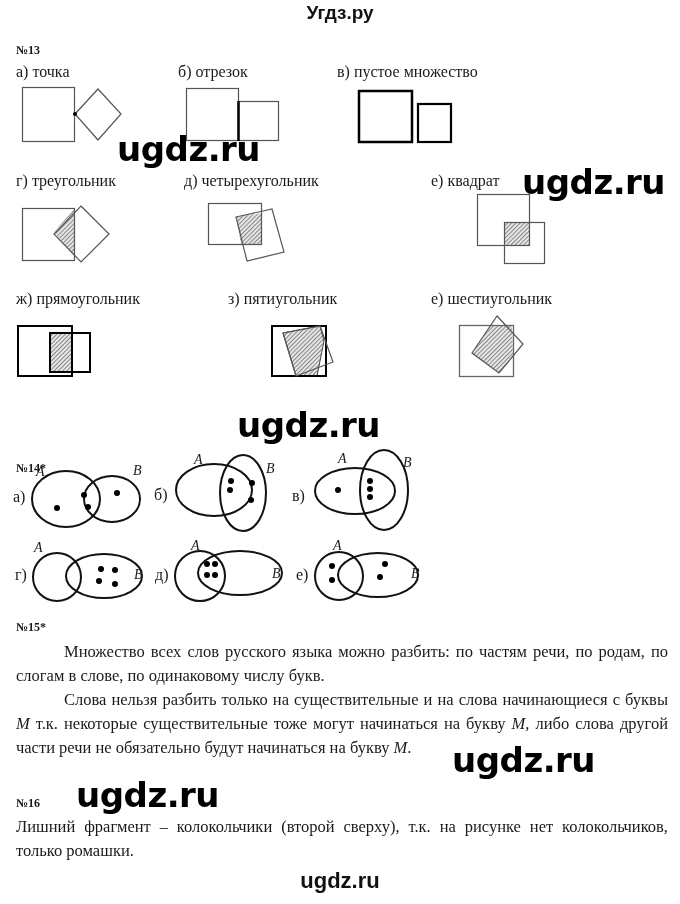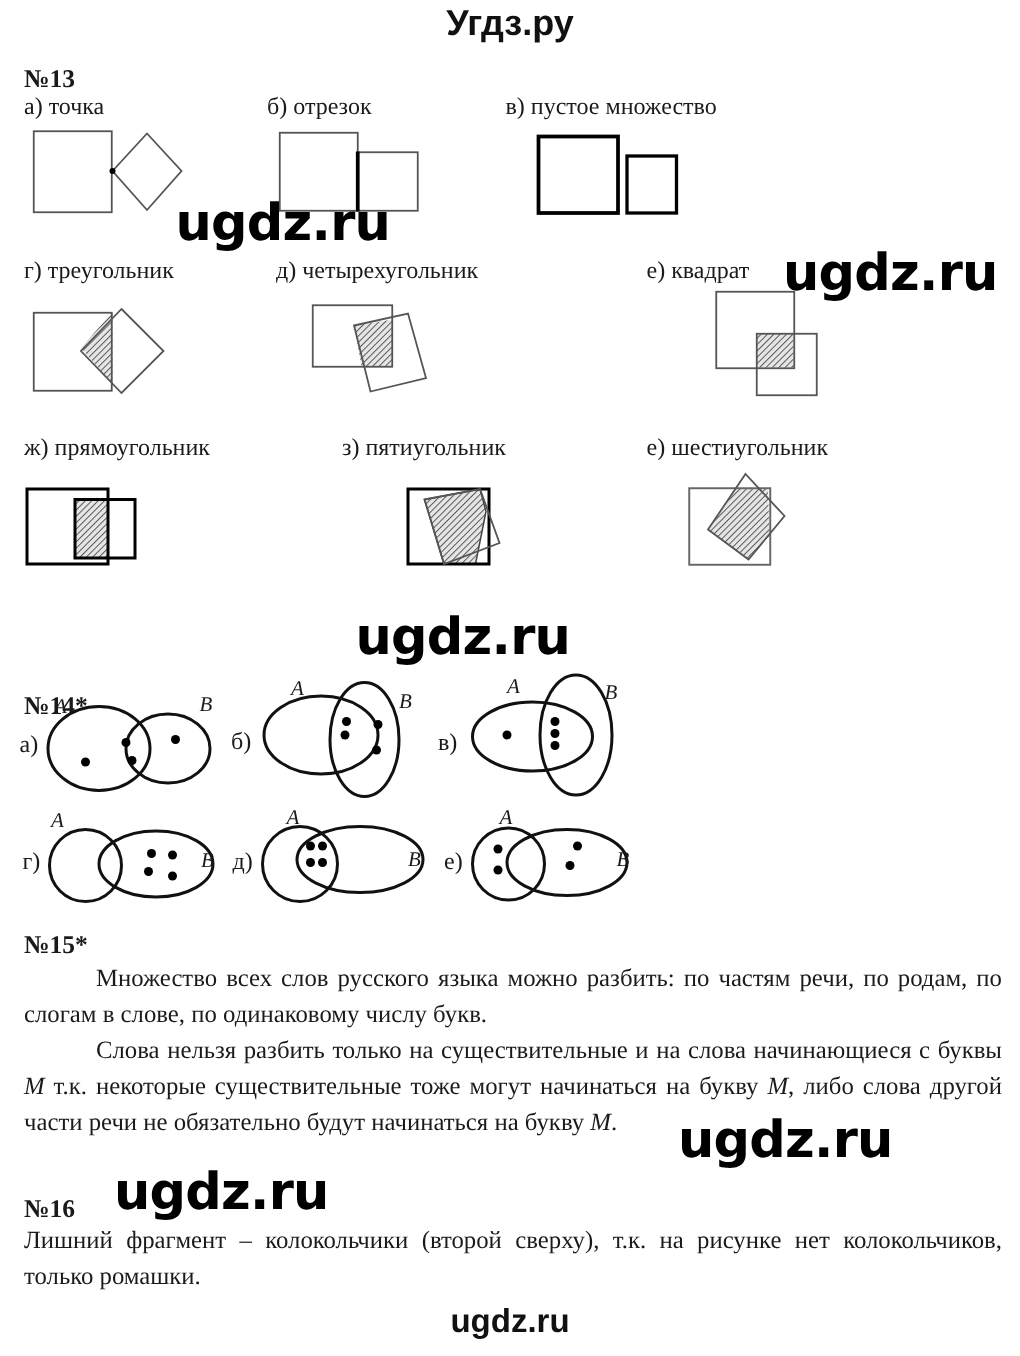--- a/index.html
+++ b/index.html
@@ -1,19 +1,19 @@
 <!DOCTYPE html>
 <html><head>
 <meta charset="utf-8">
 <style>
   html, body { margin:0; padding:0; background:#ffffff; }
   body { width:680px; height:904px; position:relative; overflow:hidden; font-family:"Liberation Serif", serif; color:#1a1a1a; }
   .abs { position:absolute; }
-  .site-header { left:0; width:680px; top:2px; text-align:center; font-family:"Liberation Sans", sans-serif; font-weight:bold; font-size:24px; color:#111; }
-  .task-num { font-family:"Liberation Serif", serif; font-weight:bold; font-size:17px; }
+  .site-header { left:0; width:680px; top:2px; text-align:center; font-family:"Liberation Sans", sans-serif; font-weight:bold; font-size:19px; color:#111; }
+  .task-num { font-family:"Liberation Serif", serif; font-weight:bold; font-size:12px; }
   .label { font-size:16px; white-space:nowrap; }
   .wm { font-family:"DejaVu Sans", sans-serif; font-weight:bold; font-size:34px; color:#000; letter-spacing:-0.5px; white-space:nowrap; }
   .wm-small { font-family:"Liberation Sans", sans-serif; font-weight:bold; font-size:22px; color:#111; }
   .para { font-size:16.5px; line-height:24px; text-align:justify; width:652px; }
   .para p { margin:0; }
   .indent { text-indent:48px; }
   .last-line { text-align-last:left; }
   svg { position:absolute; overflow:visible; }
 </style>
 </head>

